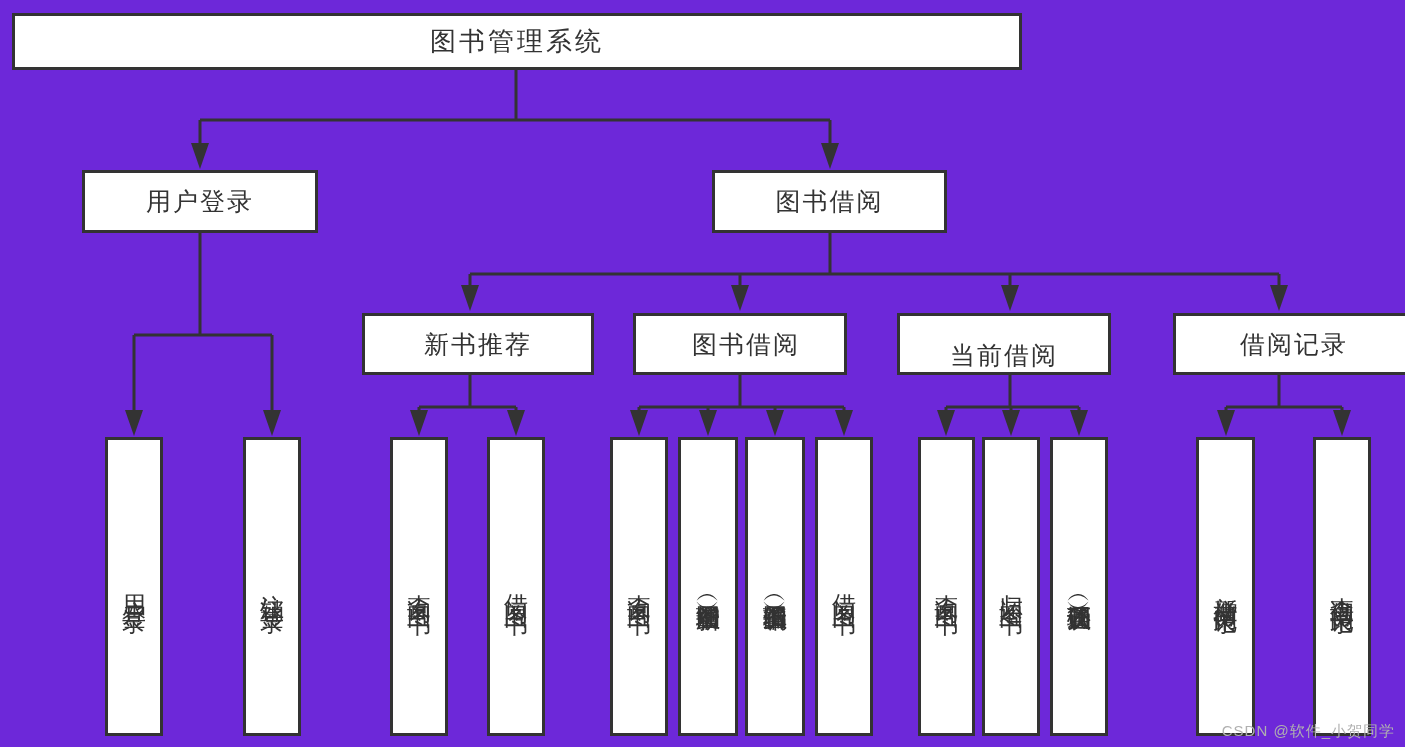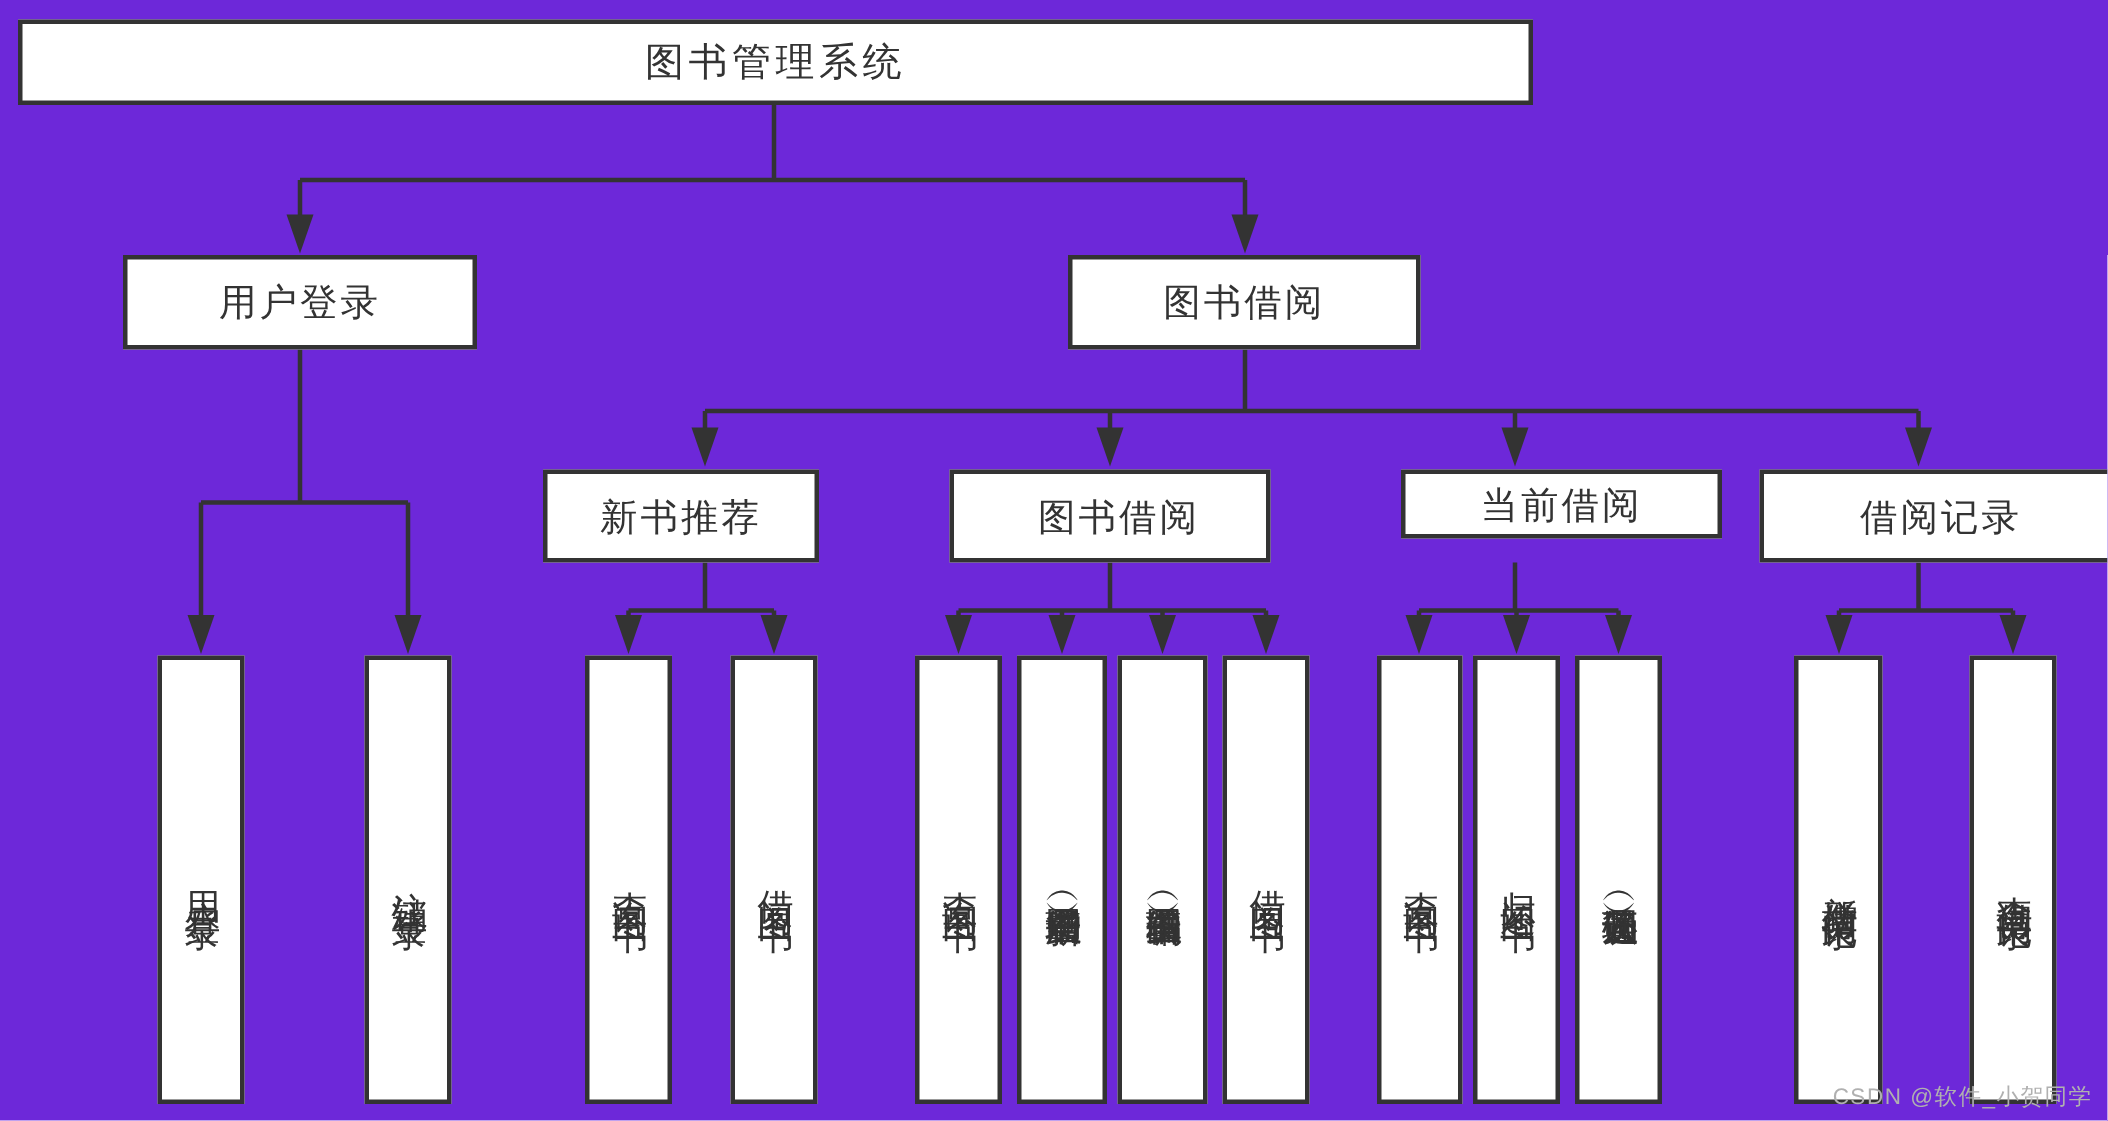--- a/index.html
+++ b/index.html
@@ -105,27 +105,27 @@
     <span>图书管理系统</span>
   </div>
 
   <div class="node hbox" style="left:82px; top:170px; width:236px; height:63px;">
     <span>用户登录</span>
   </div>
   <div class="node hbox" style="left:712px; top:170px; width:235px; height:63px;">
     <span>图书借阅</span>
   </div>
 
-  <div class="node hbox" style="left:362px; top:313px; width:184px; height:62px;">
+  <div class="node hbox" style="left:362px; top:313px; width:232px; height:62px;">
     <span>新书推荐</span>
   </div>
   <div class="node hbox" style="left:633px; top:313px; width:214px; height:62px;padding-left:12px;">
     <span>图书借阅</span>
   </div>
-  <div class="node hbox" style="left:934px; top:313px; width:214px; height:46px;">
+  <div class="node hbox" style="left:897px; top:313px; width:214px; height:62px;align-items:flex-end;">
     <span>当前借阅</span>
   </div>
   <div class="node hbox" style="left:1173px; top:313px; width:242px; height:62px;align-items:center;">
     <span>借阅记录</span>
   </div>
 
   <div class="node leaf" style="left:105px; top:437px; width:58px; height:299px;">
     <span>用户登录</span>
   </div>
   <div class="node leaf" style="left:243px; top:437px; width:58px; height:299px;">

